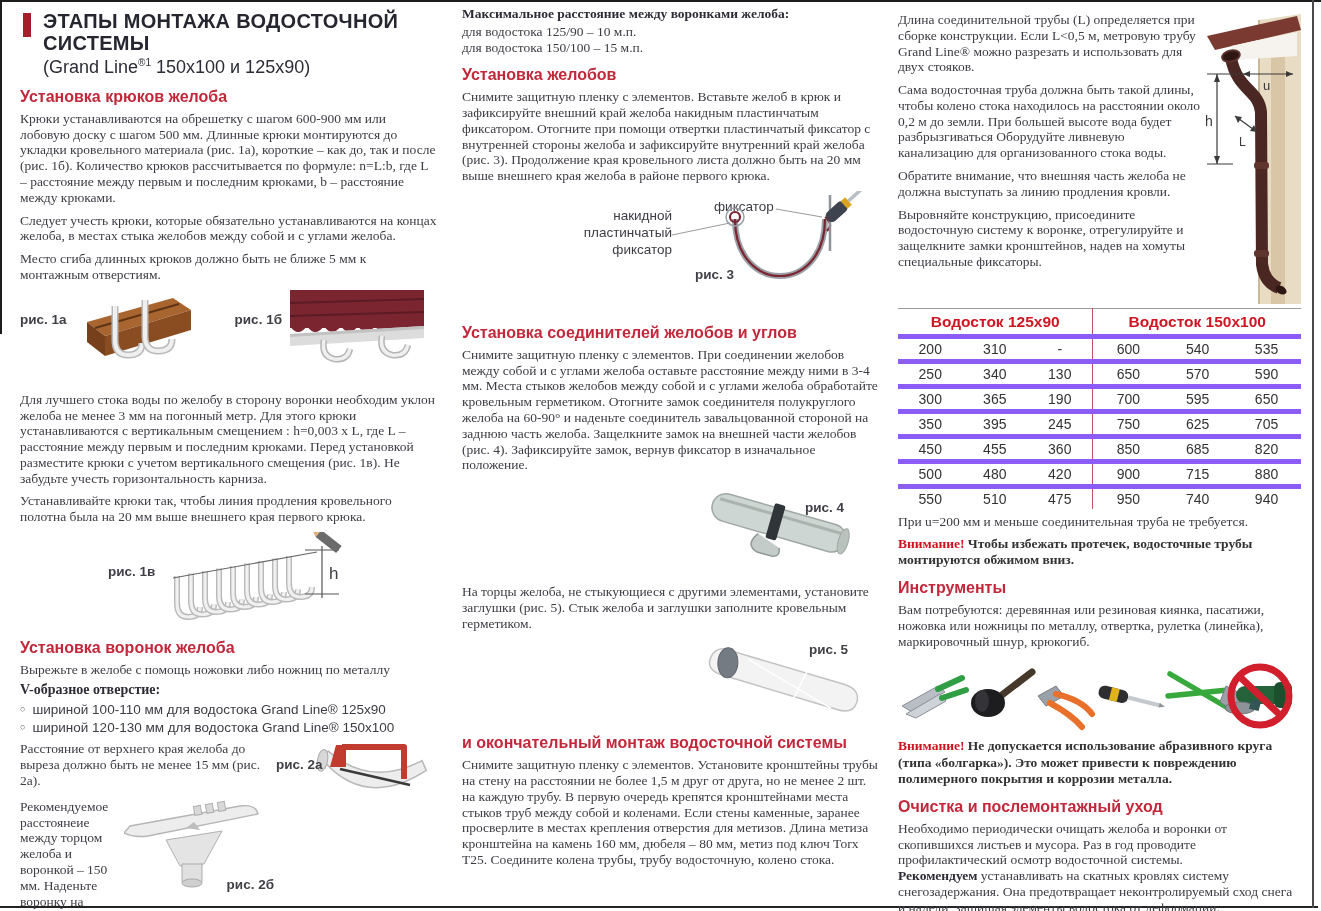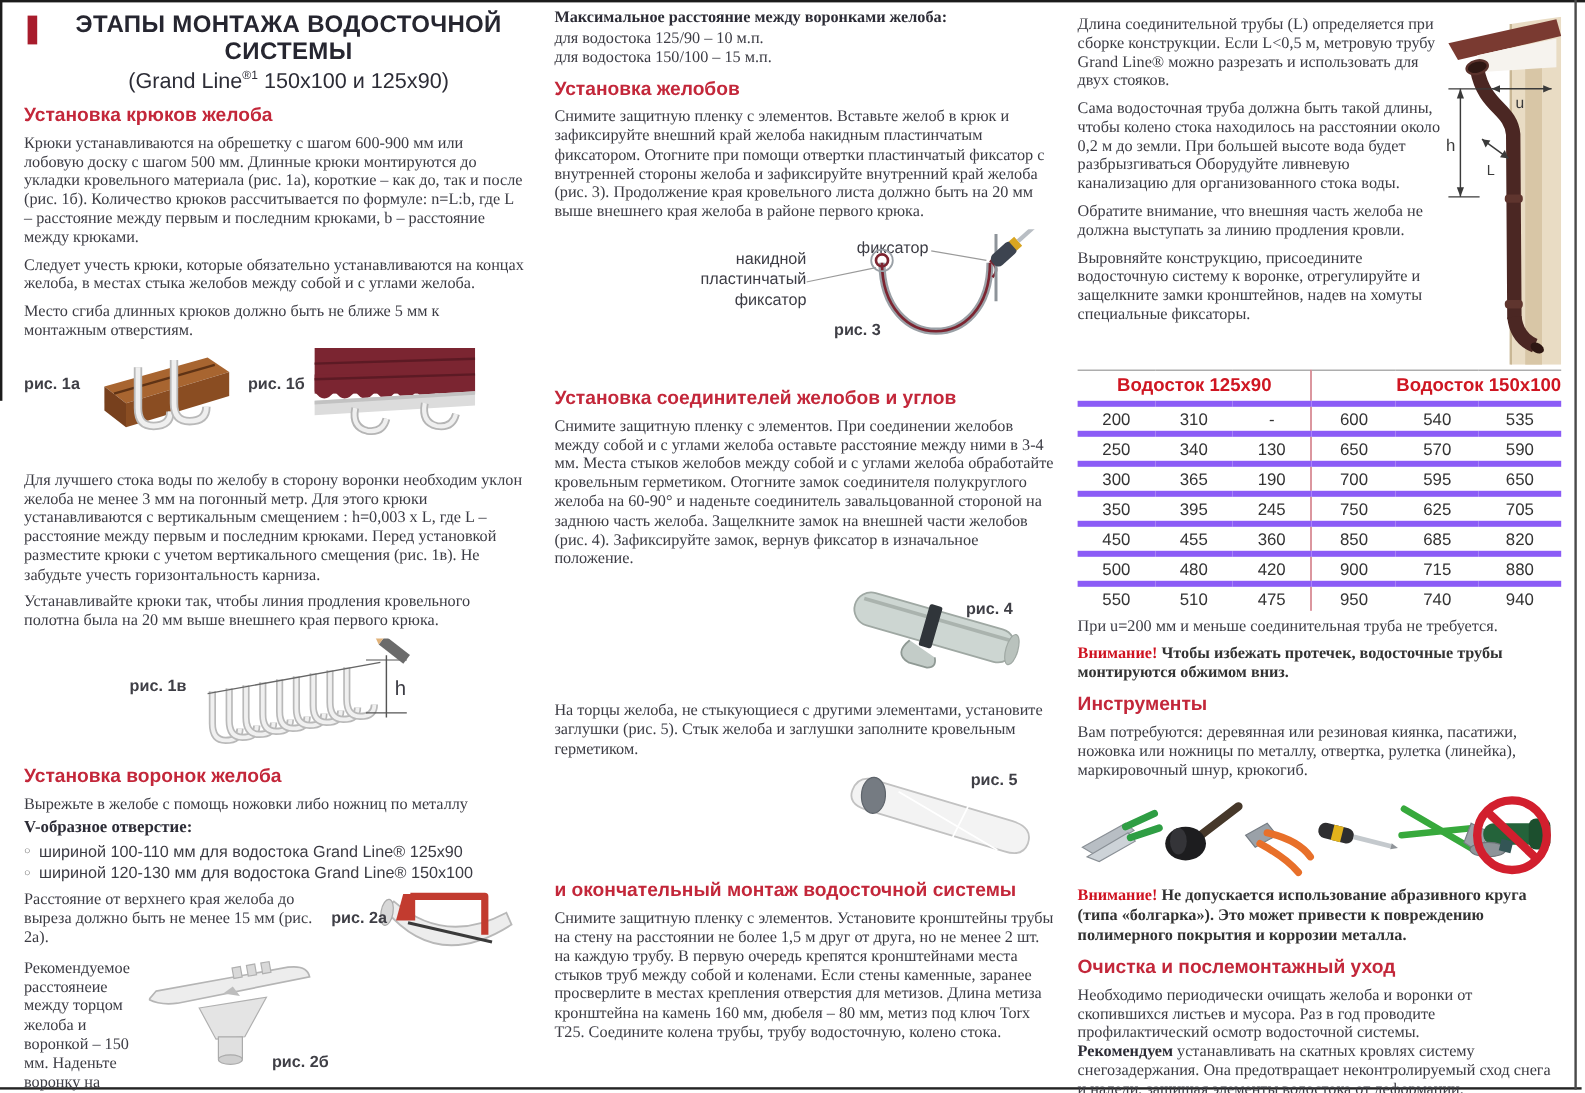--- a/index.html
+++ b/index.html
@@ -15,21 +15,21 @@
 
   .col{position:absolute;top:6px;}
   .col1{left:20px;width:418px;}
   .col2{left:462px;width:416px;}
   .col3{left:898px;width:403px;}
 
   p{margin:0 0 7px;font-size:13.5px;line-height:1.17;font-family:Liberation Serif, serif;}
   .sec{color:#c3273a;font-size:16px;font-weight:700;margin:11px 0 5px;line-height:1.12;}
   .bold-dark{font-weight:700;color:#2c2c36;}
 
-  .title-block{position:relative;padding-left:23px;margin:4px 0 10px;text-align:center;}
+  .title-block{position:relative;padding-left:23px;margin:4px 0 10px;}
   .red-bar{position:absolute;left:3px;top:3px;width:8px;height:24px;background:#a81c2c;}
   .page-title{font-size:20px;font-weight:700;color:#262630;margin:0;letter-spacing:.3px;line-height:1.1;}
   .subtitle{font-size:18px;color:#2c2c36;margin-top:3px;}
   .subtitle sup{font-size:10px;}
 
   .figrow{display:flex;margin:6px 0 8px;}
   .figlabel{font-weight:700;font-size:13.5px;color:#3f3f46;white-space:nowrap;}
   .fl-pad{margin-top:22px;}
 
   .fig1v-row{display:flex;margin:2px 0 4px;}
@@ -60,21 +60,21 @@
 
   .col3-top{position:relative;min-height:292px;}
   .col3-top p{width:302px;}
   .pipe-svg{position:absolute;right:0;top:2px;}
 
   .gl-table{width:100%;border-collapse:collapse;margin-top:4px;border-top:1px solid #9a9a9a;}
   .gl-table th,.gl-table td{font-family:"Liberation Sans",sans-serif;}
   .gl-table .t-title th{color:#cf1622;font-size:15.5px;font-weight:700;padding:4px 0 3px;border-bottom:1px solid #9a9a9a;}
   .gl-table .t-head th{font-size:14px;color:#2e2e38;font-weight:700;padding:4px 0 2px;text-align:center;}
   .gl-table td{font-size:14px;color:#333;text-align:center;padding:2px 0;border-top:5px solid #8b5cf6;}
-  .div-left{border-left:1.5px solid #c4515f;text-align:right;}
+  .div-left{border-left:1.5px solid #c4515f;}
   .table-note{font-size:13.5px;margin:5px 0 6px;}
 
   .attn{font-size:13.5px;font-weight:700;color:#333;margin:0 0 6px;line-height:1.2;}
   .attn-label{color:#cf1220;}
 
   .rec-p .bold-dark{color:#2c2c36;}
 
   .tools-svg{display:block;margin:3px 0 4px;}
   svg{display:block;}
   svg text{font-family:"Liberation Sans",sans-serif;}
@@ -104,21 +104,21 @@
     <svg width="122" height="94" viewBox="0 0 122 94" style="margin-left:8px">
       <polygon points="12,32 98,8 116,20 30,46" fill="#a86530"></polygon>
       <polygon points="30,46 116,20 116,40 30,66" fill="#8a4d22"></polygon>
       <polygon points="12,32 30,46 30,66 12,52" fill="#77401d"></polygon>
       <line x1="20" y1="38" x2="104" y2="14" stroke="#5f3315" stroke-width="2"></line>
       <path d="M40,16 v34 q0,15 13,15 q14,0 14,-12" fill="none" stroke="#b9b9b9" stroke-width="7"></path>
       <path d="M40,16 v34 q0,15 13,15 q14,0 14,-12" fill="none" stroke="#efefef" stroke-width="4"></path>
       <path d="M70,10 v36 q0,15 13,15 q14,0 14,-12" fill="none" stroke="#b9b9b9" stroke-width="7"></path>
       <path d="M70,10 v36 q0,15 13,15 q14,0 14,-12" fill="none" stroke="#efefef" stroke-width="4"></path>
     </svg>
-    <span class="figlabel fl-pad" style="margin-left:10px">рис. 1б</span>
+    <span class="figlabel fl-pad" style="margin-left:38px">рис. 1б</span>
     <svg width="134" height="88" viewBox="0 0 134 88" style="margin-left:8px">
       <rect x="0" y="0" width="134" height="38" fill="#7b2531"></rect>
       <path d="M0,36 q8,12 17,0 q8,12 17,0 q8,12 17,0 q8,12 17,0 q8,12 17,0 q8,12 17,0 q8,12 17,0 q8,12 15,0 v-14 h-134 z" fill="#7b2531"></path>
       <line x1="0" y1="13" x2="134" y2="9" stroke="#5c1a24" stroke-width="2"></line>
       <line x1="0" y1="26" x2="134" y2="22" stroke="#5c1a24" stroke-width="2"></line>
       <polygon points="0,44 134,36 134,48 0,56" fill="#dcdcdc"></polygon>
       <polygon points="0,44 134,36 134,39 0,47" fill="#c2c2c2"></polygon>
       <path d="M34,50 q-3,16 10,19 q13,2 16,-10" fill="none" stroke="#b5b5b5" stroke-width="6.5"></path>
       <path d="M34,50 q-3,16 10,19 q13,2 16,-10" fill="none" stroke="#efefef" stroke-width="3.5"></path>
       <path d="M92,46 q-3,16 10,19 q13,2 16,-10" fill="none" stroke="#b5b5b5" stroke-width="6.5"></path>

